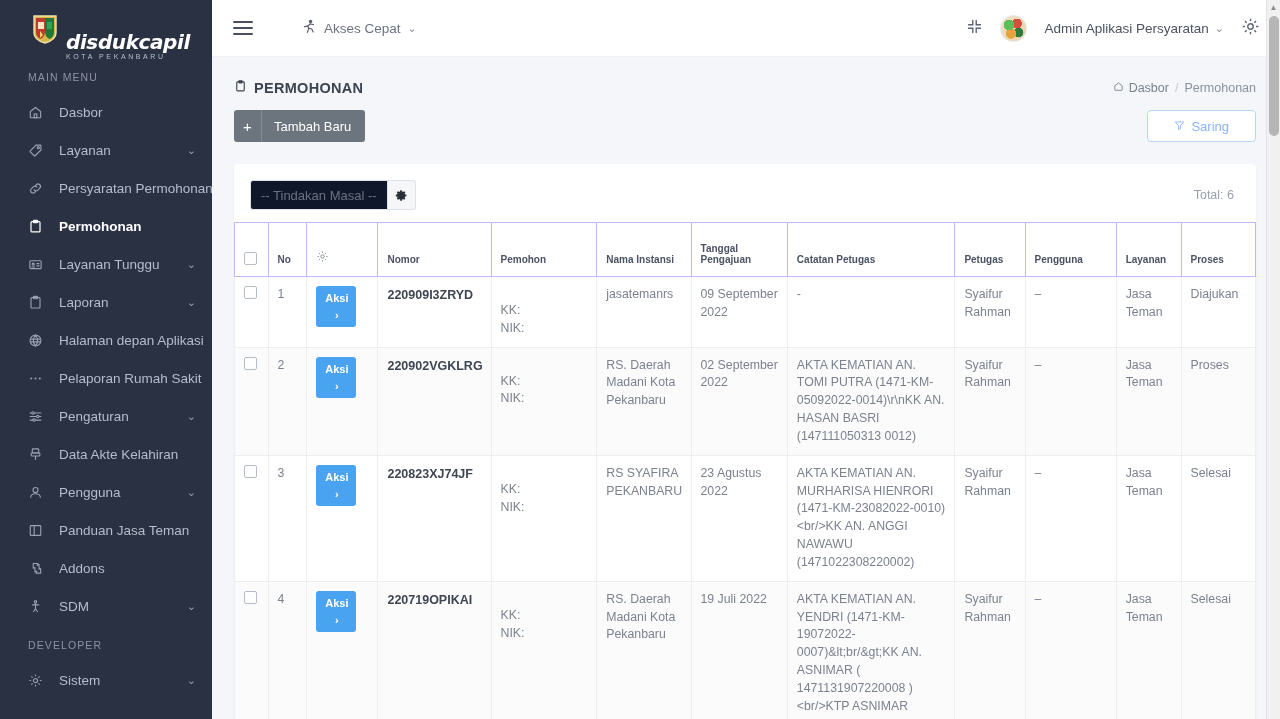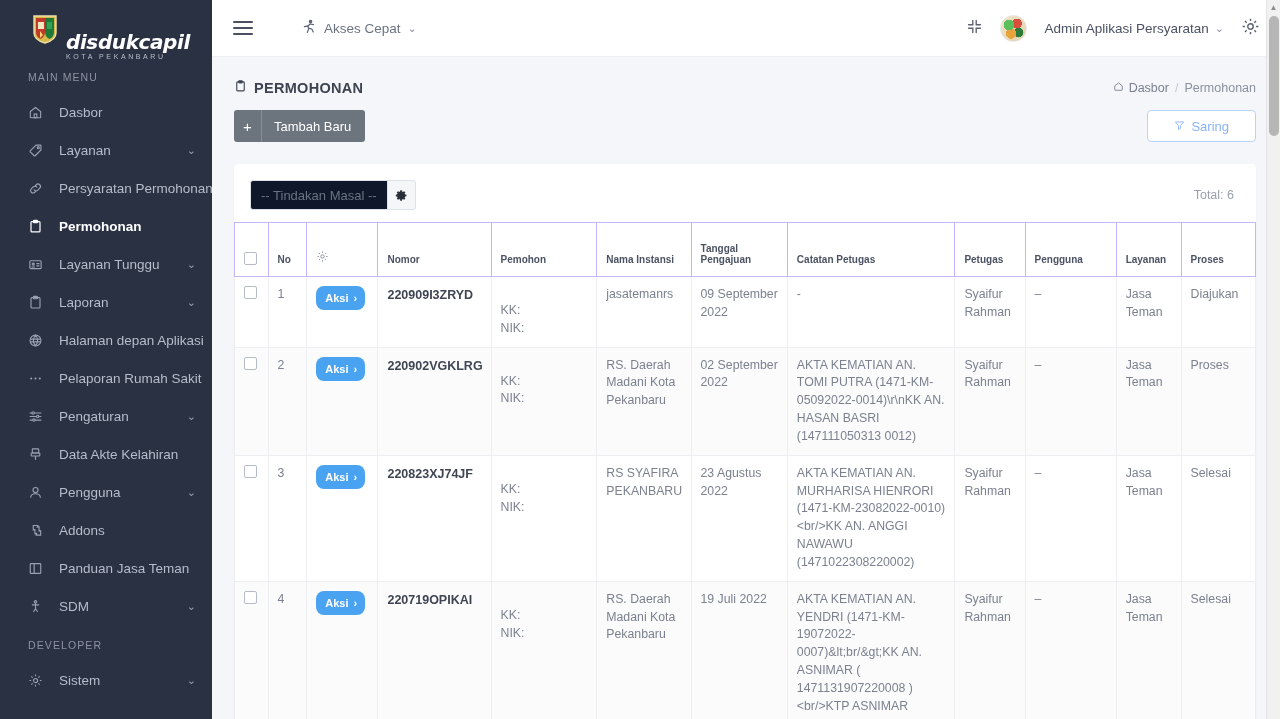--- a/index.html
+++ b/index.html
@@ -179,24 +179,25 @@
     font-size: 12.3px; color: #7b818f;
     padding: 9px 9px 9px 9px;
     border: 1px solid #eceef1;
     vertical-align: top; line-height: 1.45;
   }
   tbody tr.alt td { background: #fbfbfc; }
   td.nomor-cell { color: #3f4553; font-weight: bold; font-size: 12.5px; }
   .btn-aksi {
     display: inline-flex; align-items: center; gap: 5px;
     background: #4aa3f0; color: #fff;
-    border: none; border-radius: 8px;
+    border: none; border-radius: 3px;
     font-size: 11px; font-weight: bold;
     padding: 6px 8px 6px 9px; cursor: pointer;
     font-family: "Liberation Sans", sans-serif;
+    flex-direction: column;
   }
   .kk-nik { margin-top: 16px; }
   .cb {
     width: 13px; height: 13px; border: 1px solid #b6bcc7;
     border-radius: 2px; background: #fff; display: block; cursor: pointer;
   }
   .catatan { word-break: break-word; }
 
   
   col.c-cb { width: 32px; }
@@ -368,34 +369,34 @@
           <path d="M2.8 13.6c0-2.9 2.3-4.3 5.2-4.3s5.2 1.4 5.2 4.3"></path>
         </svg>
       </span>
       <span class="lbl">Pengguna</span>
       <span class="caret">⌄</span>
     </div>
 
     <div class="side-item">
       <span class="ico">
         <svg width="15" height="15" viewBox="0 0 16 16" fill="none" stroke="#9aa1b1" stroke-width="1.2">
-          <path d="M5.6 2.6h4.8l-.5 1.8 1.9-.5v4.8l1.7-.4v4.6H8.8l.4-1.8-1.8.5V7.2l-1.8.4z"></path>
-        </svg>
-      </span>
-      <span class="lbl">Addons</span>
-    </div>
-
-    <div class="side-item">
-      <span class="ico">
-        <svg width="15" height="15" viewBox="0 0 16 16" fill="none" stroke="#9aa1b1" stroke-width="1.2">
           <rect x="2.4" y="2.8" width="11.2" height="10.4" rx=".8"></rect>
           <path d="M6.6 2.8v10.4"></path>
         </svg>
       </span>
       <span class="lbl">Panduan Jasa Teman</span>
+    </div>
+
+    <div class="side-item">
+      <span class="ico">
+        <svg width="15" height="15" viewBox="0 0 16 16" fill="none" stroke="#9aa1b1" stroke-width="1.2">
+          <path d="M5.6 2.6h4.8l-.5 1.8 1.9-.5v4.8l1.7-.4v4.6H8.8l.4-1.8-1.8.5V7.2l-1.8.4z"></path>
+        </svg>
+      </span>
+      <span class="lbl">Addons</span>
     </div>
 
 
     <div class="side-item">
       <span class="ico">
         <svg width="15" height="15" viewBox="0 0 16 16" fill="none" stroke="#9aa1b1" stroke-width="1.2" stroke-linecap="round">
           <circle cx="8" cy="3" r="1.3"></circle>
           <path d="M8 4.6v6M4.6 6.2h6.8M6 13.4l2-3 2 3"></path>
         </svg>
       </span>

